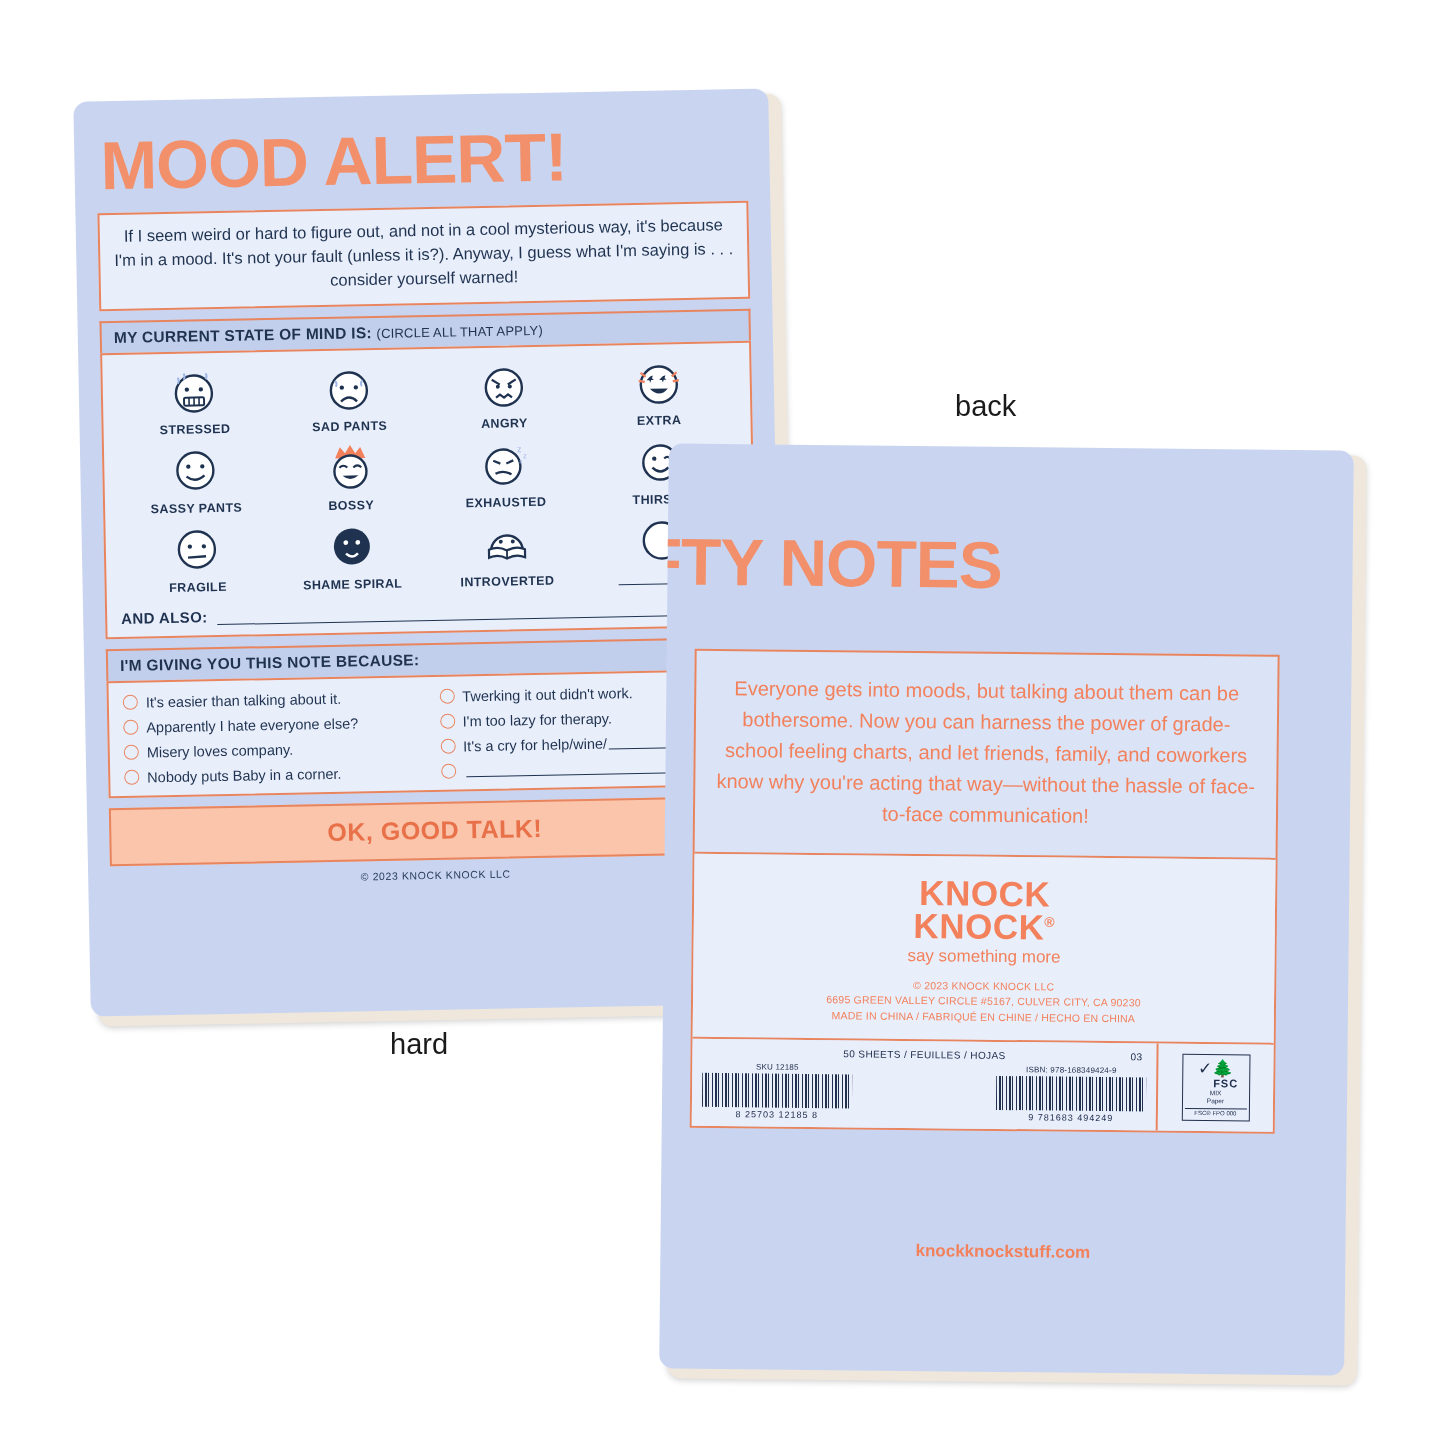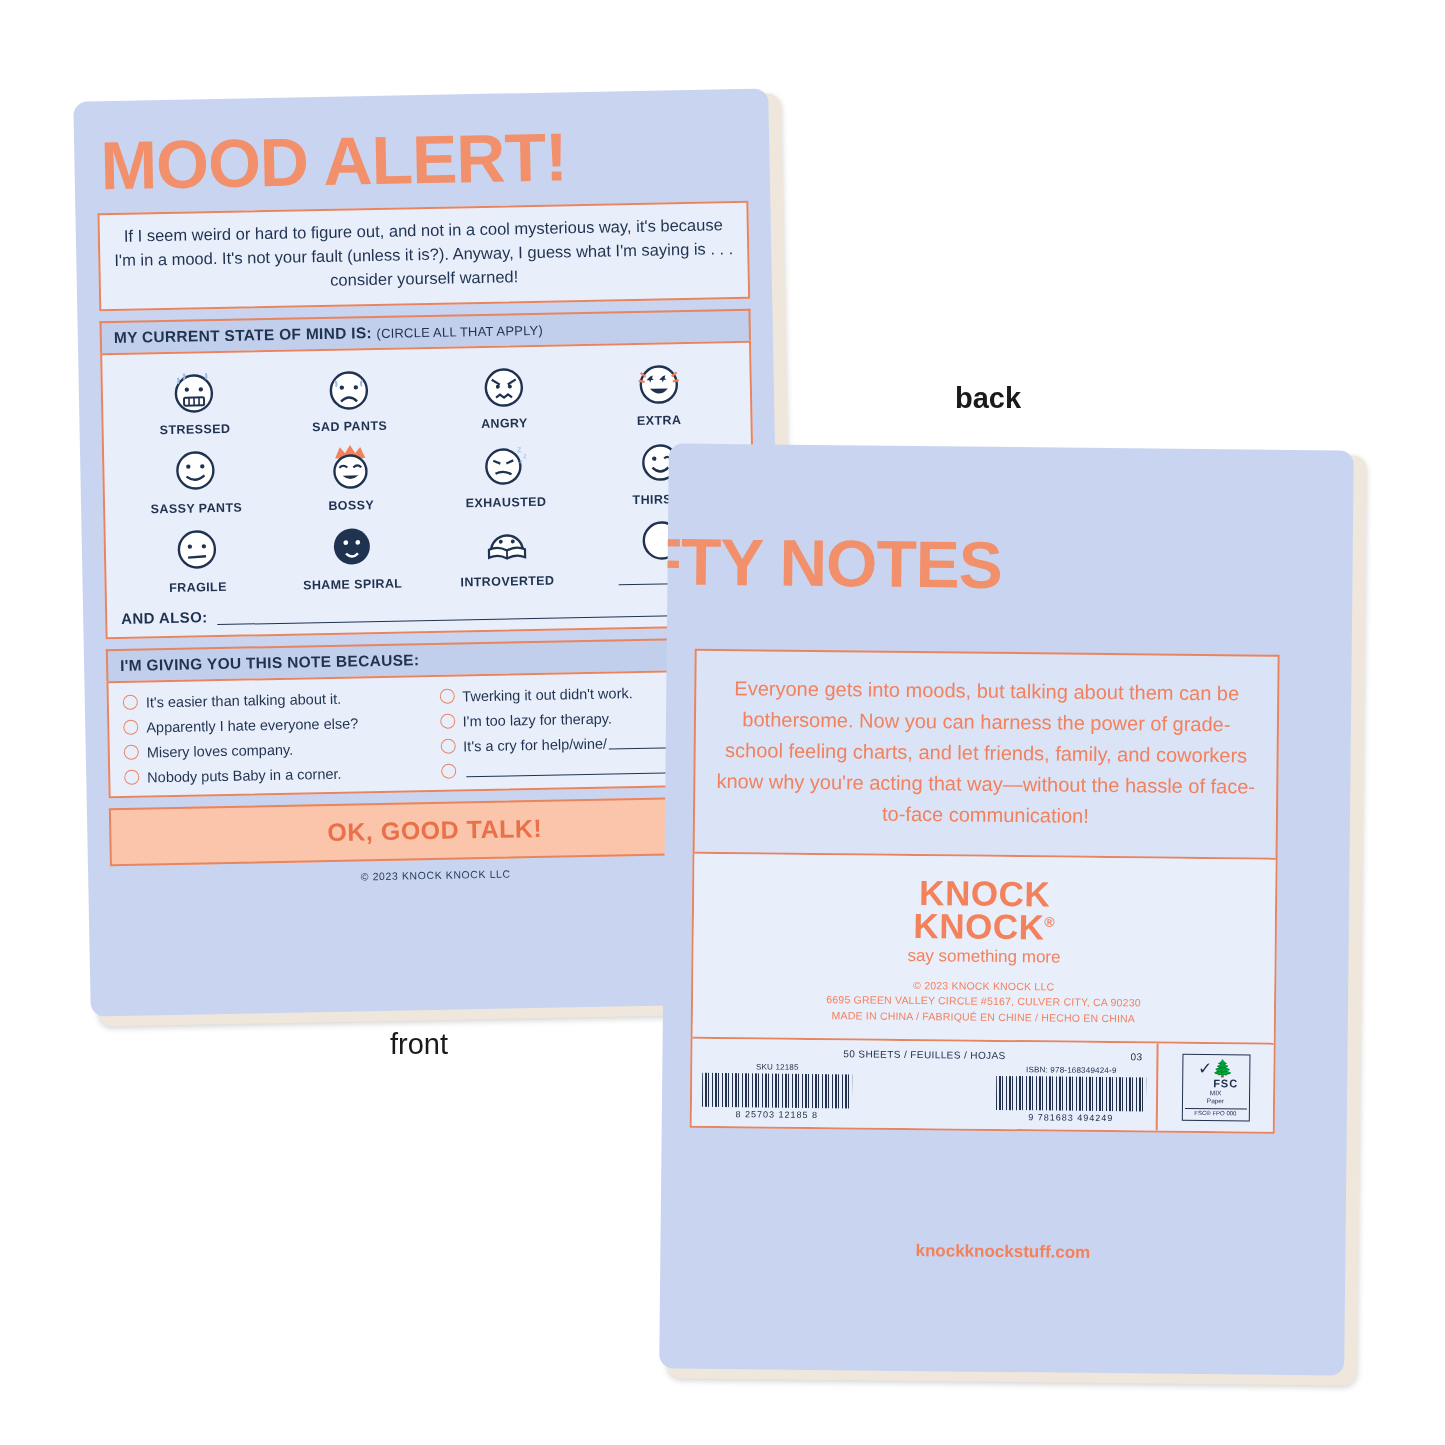--- a/index.html
+++ b/index.html
@@ -343,21 +343,21 @@
     font-size: 17px;
   }
 
   
   .caption {
     position: absolute;
     color: #1a1a1a;
     font-size: 29px;
   }
   #caption-front { left: 390px; top: 1028px; }
-  #caption-back { left: 955px; top: 382px; font-weight: bold; }
+  #caption-back { left: 955px; top: 390px; }
 </style>
 </head>
 <body>
 
 <div class="pad-stack" id="front-stack"></div>
 <div class="pad" id="front-pad">
 
   <div class="title-mood">MOOD ALERT!</div>
 
   <div class="box intro-box">If I seem weird or hard to figure out, and not in a cool mysterious way, it's because I'm in a mood. It's not your fault (unless it is?). Anyway, I guess what I'm saying is . . . consider yourself warned!</div>
@@ -631,14 +631,14 @@
           <div class="mix">Paper</div>
           <div class="fpo">FSC® FPO  000</div>
         </div>
       </div>
     </div>
   </div>
 
   <div class="back-url" style="top:795px;">knockknockstuff.com</div>
 </div>
 
-<div class="caption" id="caption-front">front</div>
+<div class="caption" id="caption-front">hard</div>
 <div class="caption" id="caption-back">back</div>
 
 </body></html>

